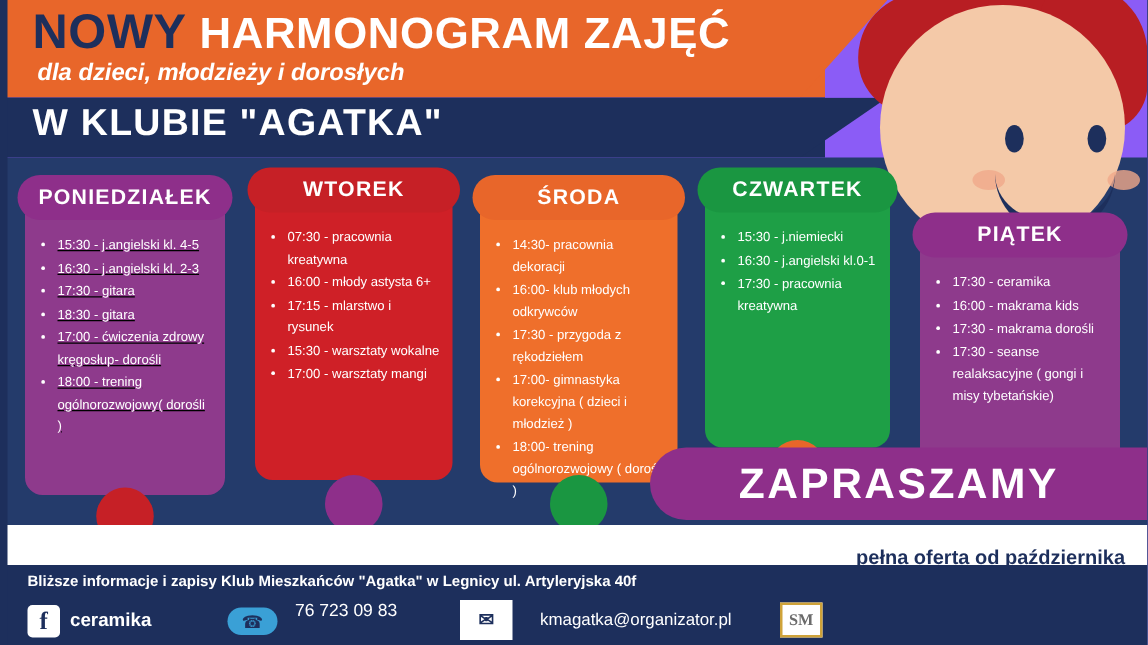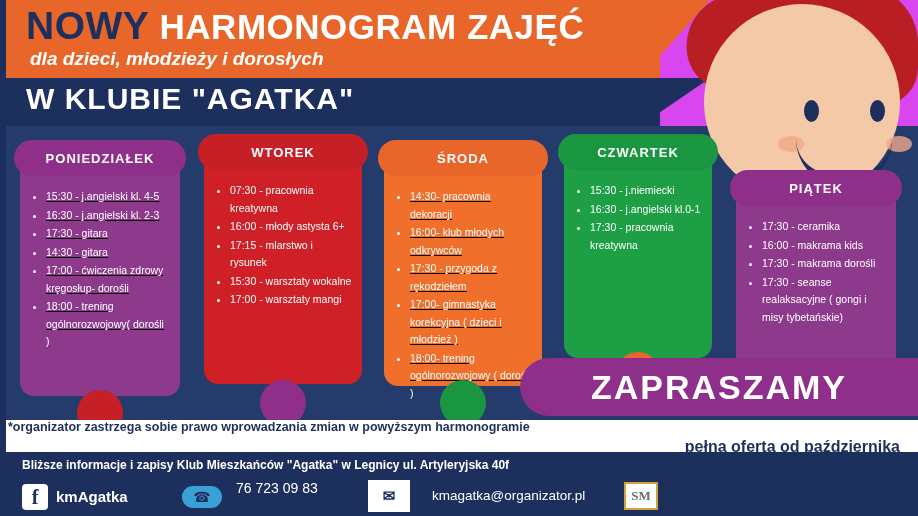--- a/index.html
+++ b/index.html
@@ -3,21 +3,21 @@
 <meta charset="utf-8">
 <style>
   html,body{margin:0;padding:0;}
   body{
     width:918px;height:516px;
     font-family:"Liberation Sans",sans-serif;
     background:#1d3461;
     overflow:hidden;
     position:relative;
   }
-  .poster{position:absolute;inset:0;background:#d946ef;overflow:hidden;}
+  .poster{position:absolute;inset:0;background:#8b5cf6;overflow:hidden;}
 
   
   .band-orange{
     position:absolute;left:0;top:0;width:660px;height:78px;
     background:#e8662a;
   }
   .band-orange .title1{
     position:absolute;left:26px;top:4px;
     font-weight:bold;font-size:35px;color:#ffffff;letter-spacing:0.5px;
     white-space:nowrap;
@@ -97,21 +97,21 @@
   .face .cheek.l{left:74px;top:132px;}
   .face .cheek.r{left:182px;top:132px;}
 
   
   .day{position:absolute;}
   .day .pill{
     position:absolute;left:0;top:0;width:100%;height:36px;border-radius:18px;
     display:flex;align-items:center;justify-content:center;
   }
   .day .pill span{
-    color:#ffffff;font-weight:bold;font-size:13px;letter-spacing:1px;
+    color:#ffffff;font-weight:bold;font-size:17px;letter-spacing:1px;
   }
   .day .card{
     position:absolute;left:6px;top:18px;width:calc(100% - 12px);
     border-radius:14px;
     padding:30px 10px 14px 10px;
     box-sizing:border-box;
   }
   .day ul{margin:0;padding:0 0 0 16px;list-style:disc;}
   .day li{
     color:#ffffff;font-size:10.5px;line-height:17.5px;margin-bottom:1px;
@@ -127,21 +127,21 @@
   #day-mon .card{background:#8e3a8c;height:238px;text-decoration:underline;}
   #day-mon .dotcircle{background:#c62026;top:250px;}
 
   #day-tue{left:198px;top:134px;width:170px;}
   #day-tue .pill{background:#c62026;}
   #day-tue .card{background:#cf2027;height:232px;}
   #day-tue .dotcircle{background:#8e2f8a;top:246px;}
 
   #day-wed{left:378px;top:140px;width:170px;}
   #day-wed .pill{background:#e8662a;}
-  #day-wed .card{background:#ef6f2b;height:228px;text-decoration:underline;}
+  #day-wed .card{background:#ef6f2b;height:228px;}
   #day-wed .dotcircle{background:#1a9641;top:240px;}
 
   #day-thu{left:558px;top:134px;width:160px;}
   #day-thu .pill{background:#1a9641;}
   #day-thu .card{background:#1e9f46;height:206px;}
   #day-thu .dotcircle{background:#e8662a;top:218px;}
 
   #day-fri{left:730px;top:170px;width:172px;}
   #day-fri .pill{background:#8e2f8a;}
   #day-fri .card{background:#8e3a8c;height:190px;}
@@ -231,21 +231,21 @@
       <div class="mouth"></div>
     </div>
   </div>
 
   <div class="day" id="day-mon">
     <div class="card">
       <ul>
         <li>15:30 -  j.angielski   kl. 4-5</li>
         <li>16:30 -  j.angielski   kl. 2-3</li>
         <li>17:30 - gitara</li>
-        <li>14:30 - gitara</li>
+        <li>18:30 - gitara</li>
         <li>17:00 - ćwiczenia zdrowy kręgosłup- dorośli</li>
         <li>18:00 - trening ogólnorozwojowy( dorośli )</li>
       </ul>
     </div>
     <div class="pill">
       <span>PONIEDZIAŁEK</span>
     </div>
     <div class="dotcircle"></div>
   </div>
 
@@ -308,28 +308,27 @@
       <span>PIĄTEK</span>
     </div>
   </div>
 
   <div class="lower-white"></div>
 
   <div class="zaprasz">
     <span>ZAPRASZAMY</span>
   </div>
 
-  <div class="disclaimer">*organizator zastrzega sobie prawo wprowadzania zmian w powyższym harmonogramie</div>
   <div class="oferta">pełna oferta od października</div>
 
   <div class="footer-blue"></div>
   <div class="contact-line">Bliższe informacje i zapisy  Klub Mieszkańców "Agatka" w Legnicy ul. Artyleryjska 40f</div>
 
   <div class="fb">f</div>
-  <div class="fbtext">kmAgatka</div>
+  <div class="fbtext">ceramika</div>
 
   <div class="phone-icon">☎</div>
   <div class="phone-text">76 723 09 83</div>
 
   <div class="mail-icon">✉</div>
   <div class="mail-text">kmagatka@organizator.pl</div>
 
   <div class="logo-box">SM</div>
 
   <div class="edge-left"></div>

